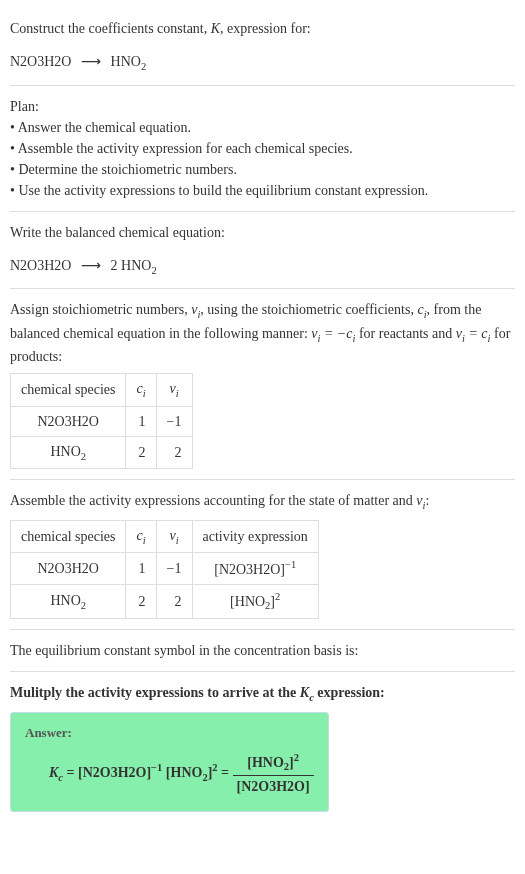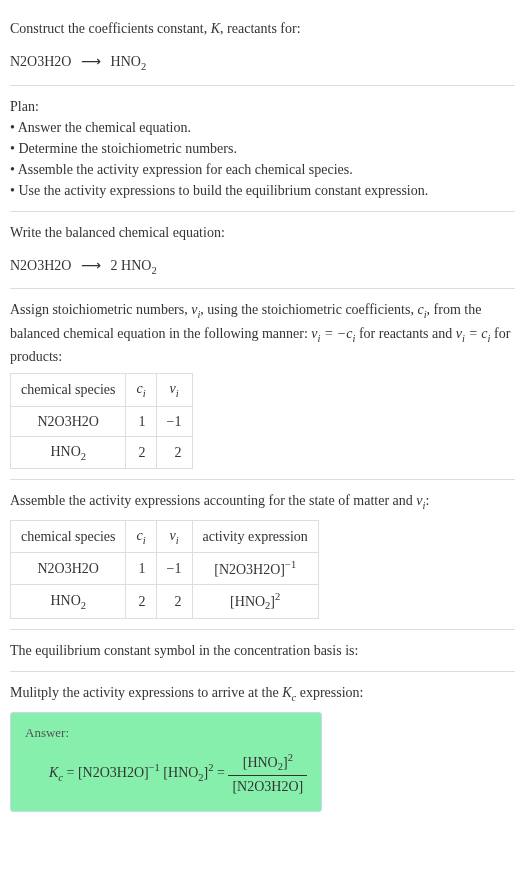--- a/index.html
+++ b/index.html
@@ -53,34 +53,34 @@
 .frac .num { display: block; border-bottom: 1px solid #333; padding: 0 4px; }
 .frac .den { display: block; padding: 0 4px; }
 .ital { font-style: italic; }
 .indent { padding-left: 24px; }
 </style>
 </head>
 <body>
 
 <div class="section">
   <div>
-    <span>Construct the coefficients constant, </span><span class="ital">K</span><span>, reactants for:</span>
+    <span>Construct the coefficients constant, </span><span class="ital">K</span><span>, expression for:</span>
   </div>
   <div class="eq">
     <span>N2O3H2O</span>
     <span class="arrow">⟶</span>
     <span><span>HNO</span><sub>2</sub></span>
   </div>
 </div>
 
 <div class="section">
   <div>Plan:</div>
   <div>• Answer the chemical equation.</div>
+  <div>• Assemble the activity expression for each chemical species.</div>
   <div>• Determine the stoichiometric numbers.</div>
-  <div>• Assemble the activity expression for each chemical species.</div>
   <div>• Use the activity expressions to build the equilibrium constant expression.</div>
 </div>
 
 <div class="section">
   <div>Write the balanced chemical equation:</div>
   <div class="eq">
     <span>N2O3H2O</span>
     <span class="arrow">⟶</span>
     <span>2</span>
     <span> <span>HNO</span><sub>2</sub></span>
@@ -137,21 +137,21 @@
       <td>[<span>HNO</span><sub>2</sub>]<sup>2</sup></td>
     </tr>
   </tbody>
     </table>
 </div>
 
 <div class="section">
   <div>The equilibrium constant symbol in the concentration basis is:</div>
 </div>
 
-<div class="section" style="border-bottom:none;">
+<div class="section" style="border-bottom:none;font-weight:bold;">
   <div>
     <span>Mulitply the activity expressions to arrive at the </span><span class="ital">K</span><sub class="ital">c</sub><span> expression:</span>
   </div>
   <div class="answer-box">
     <div class="answer-label">Answer:</div>
     <div class="indent">
       <span class="ital">K</span><sub class="ital">c</sub>
       =
       <span>[N2O3H2O]</span><sup>−1</sup>
       <span>[HNO</span><sub>2</sub><span>]</span><sup>2</sup>

